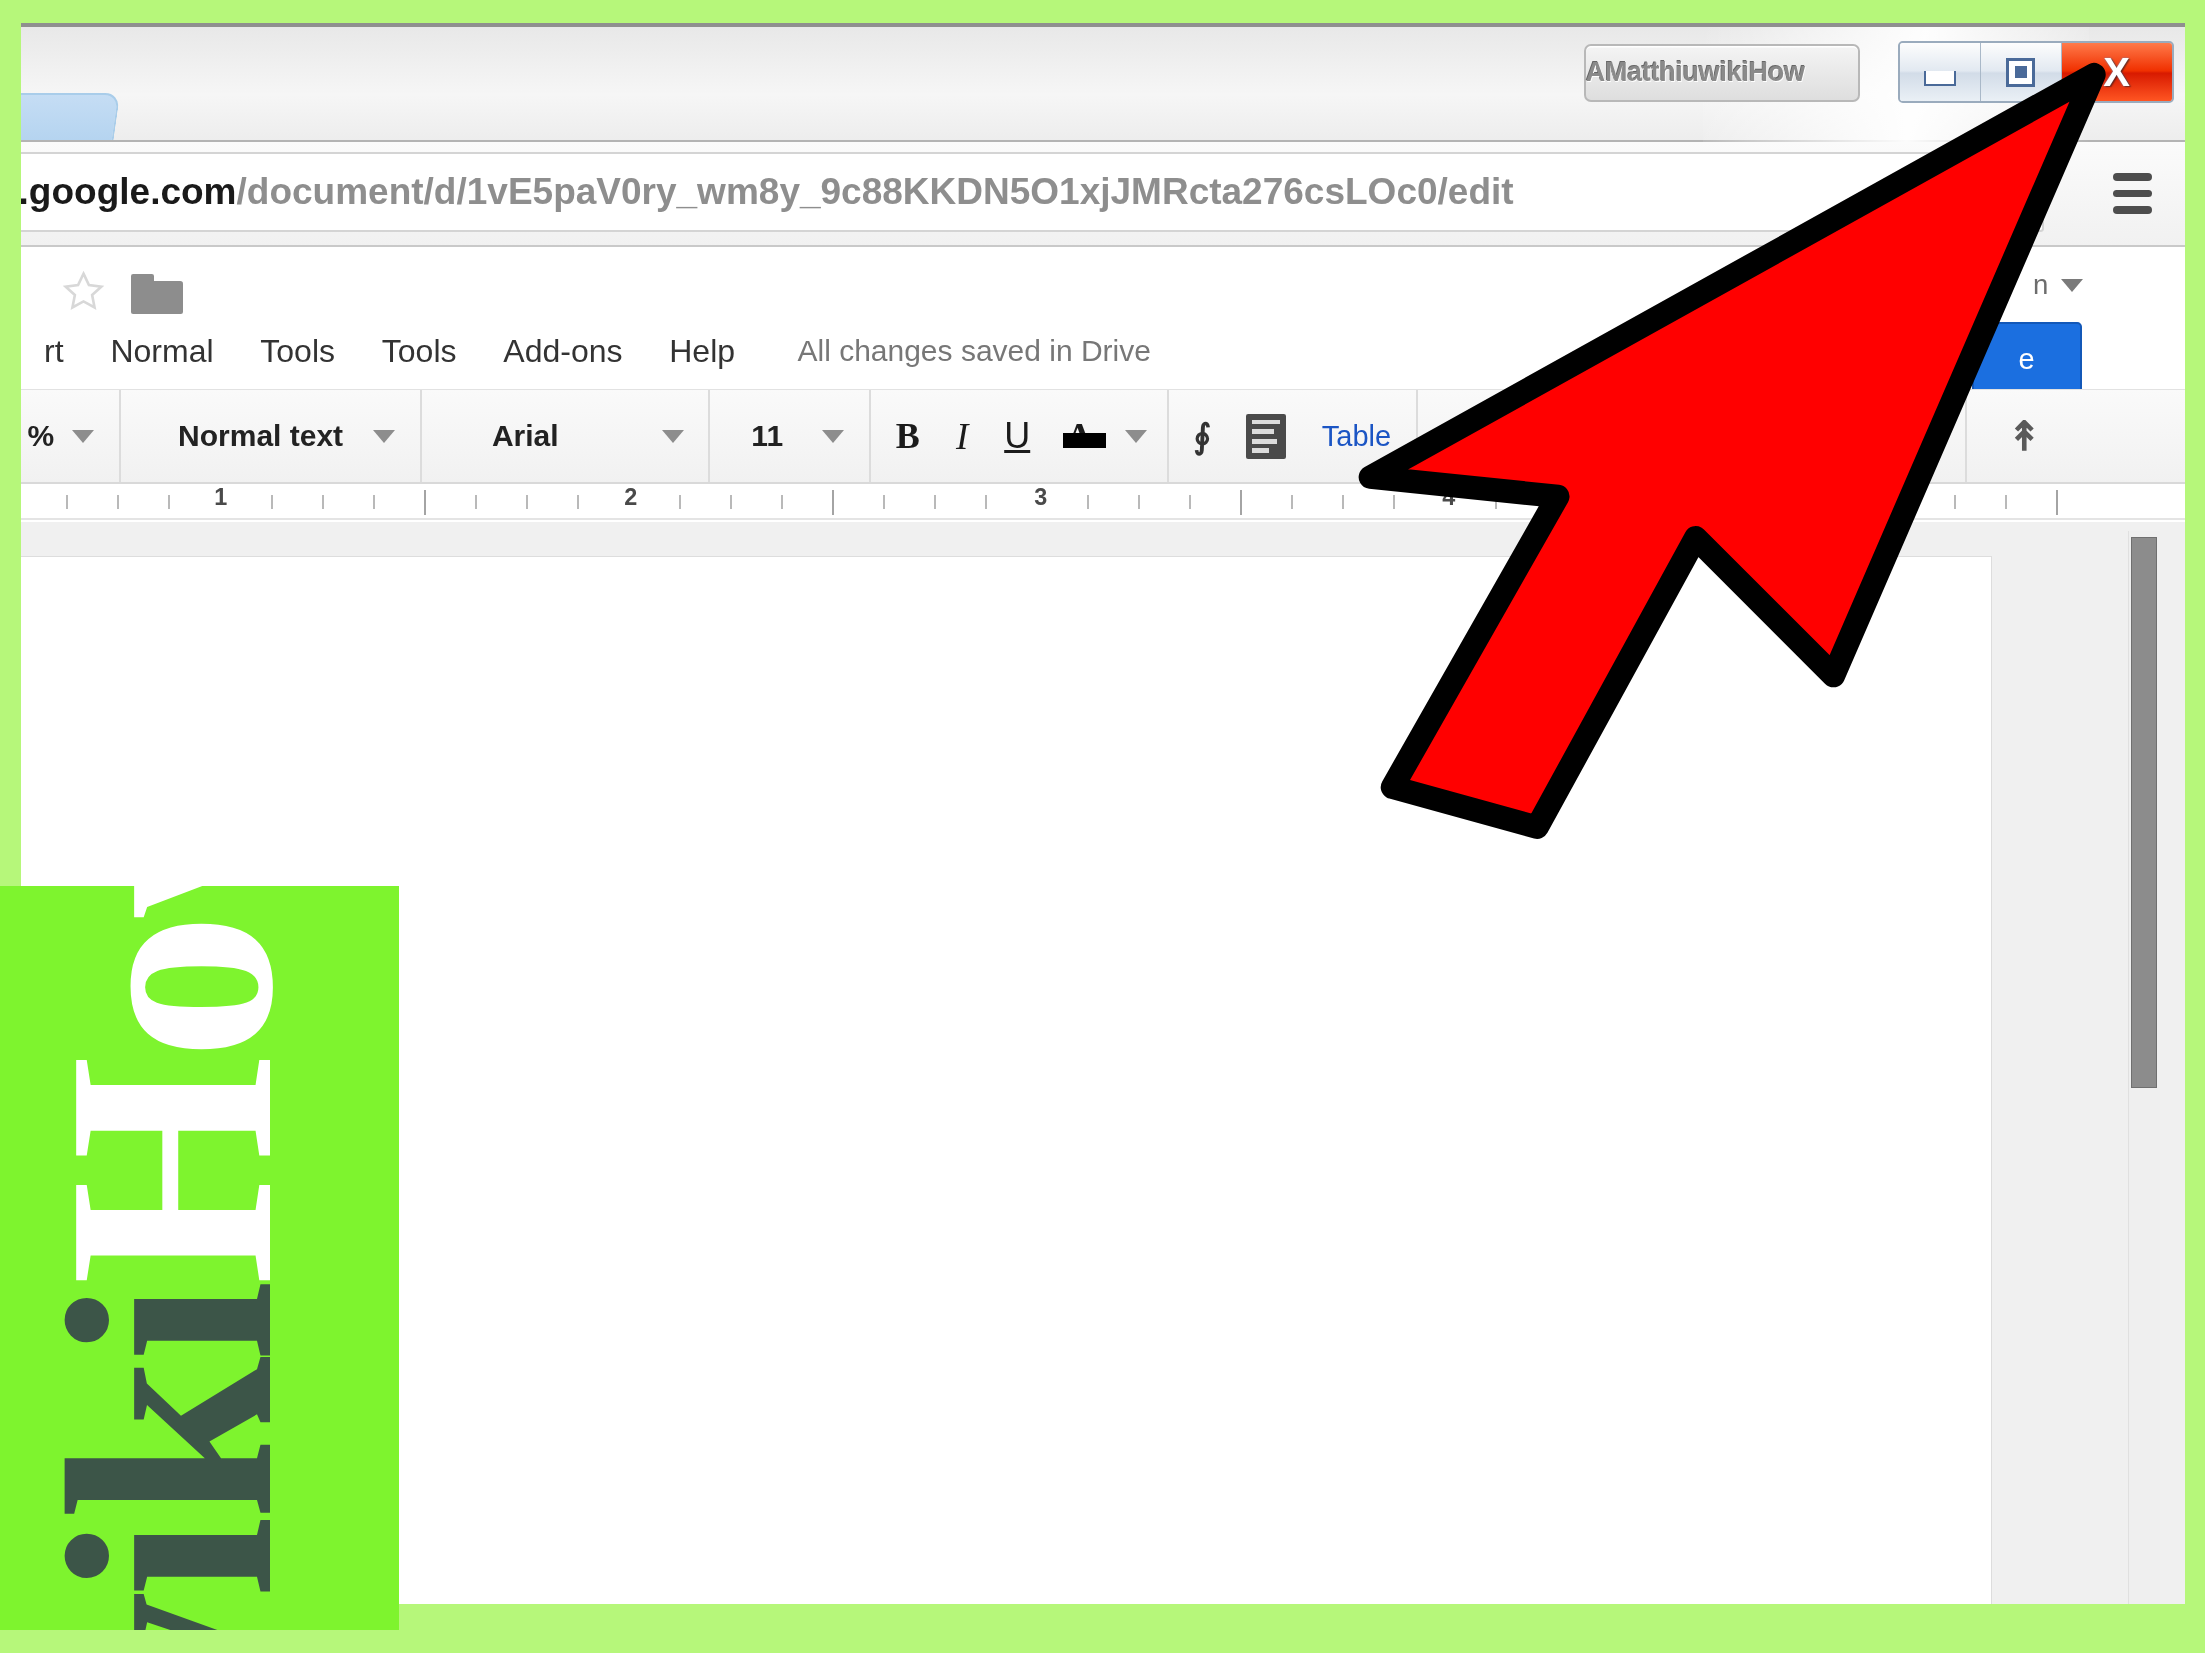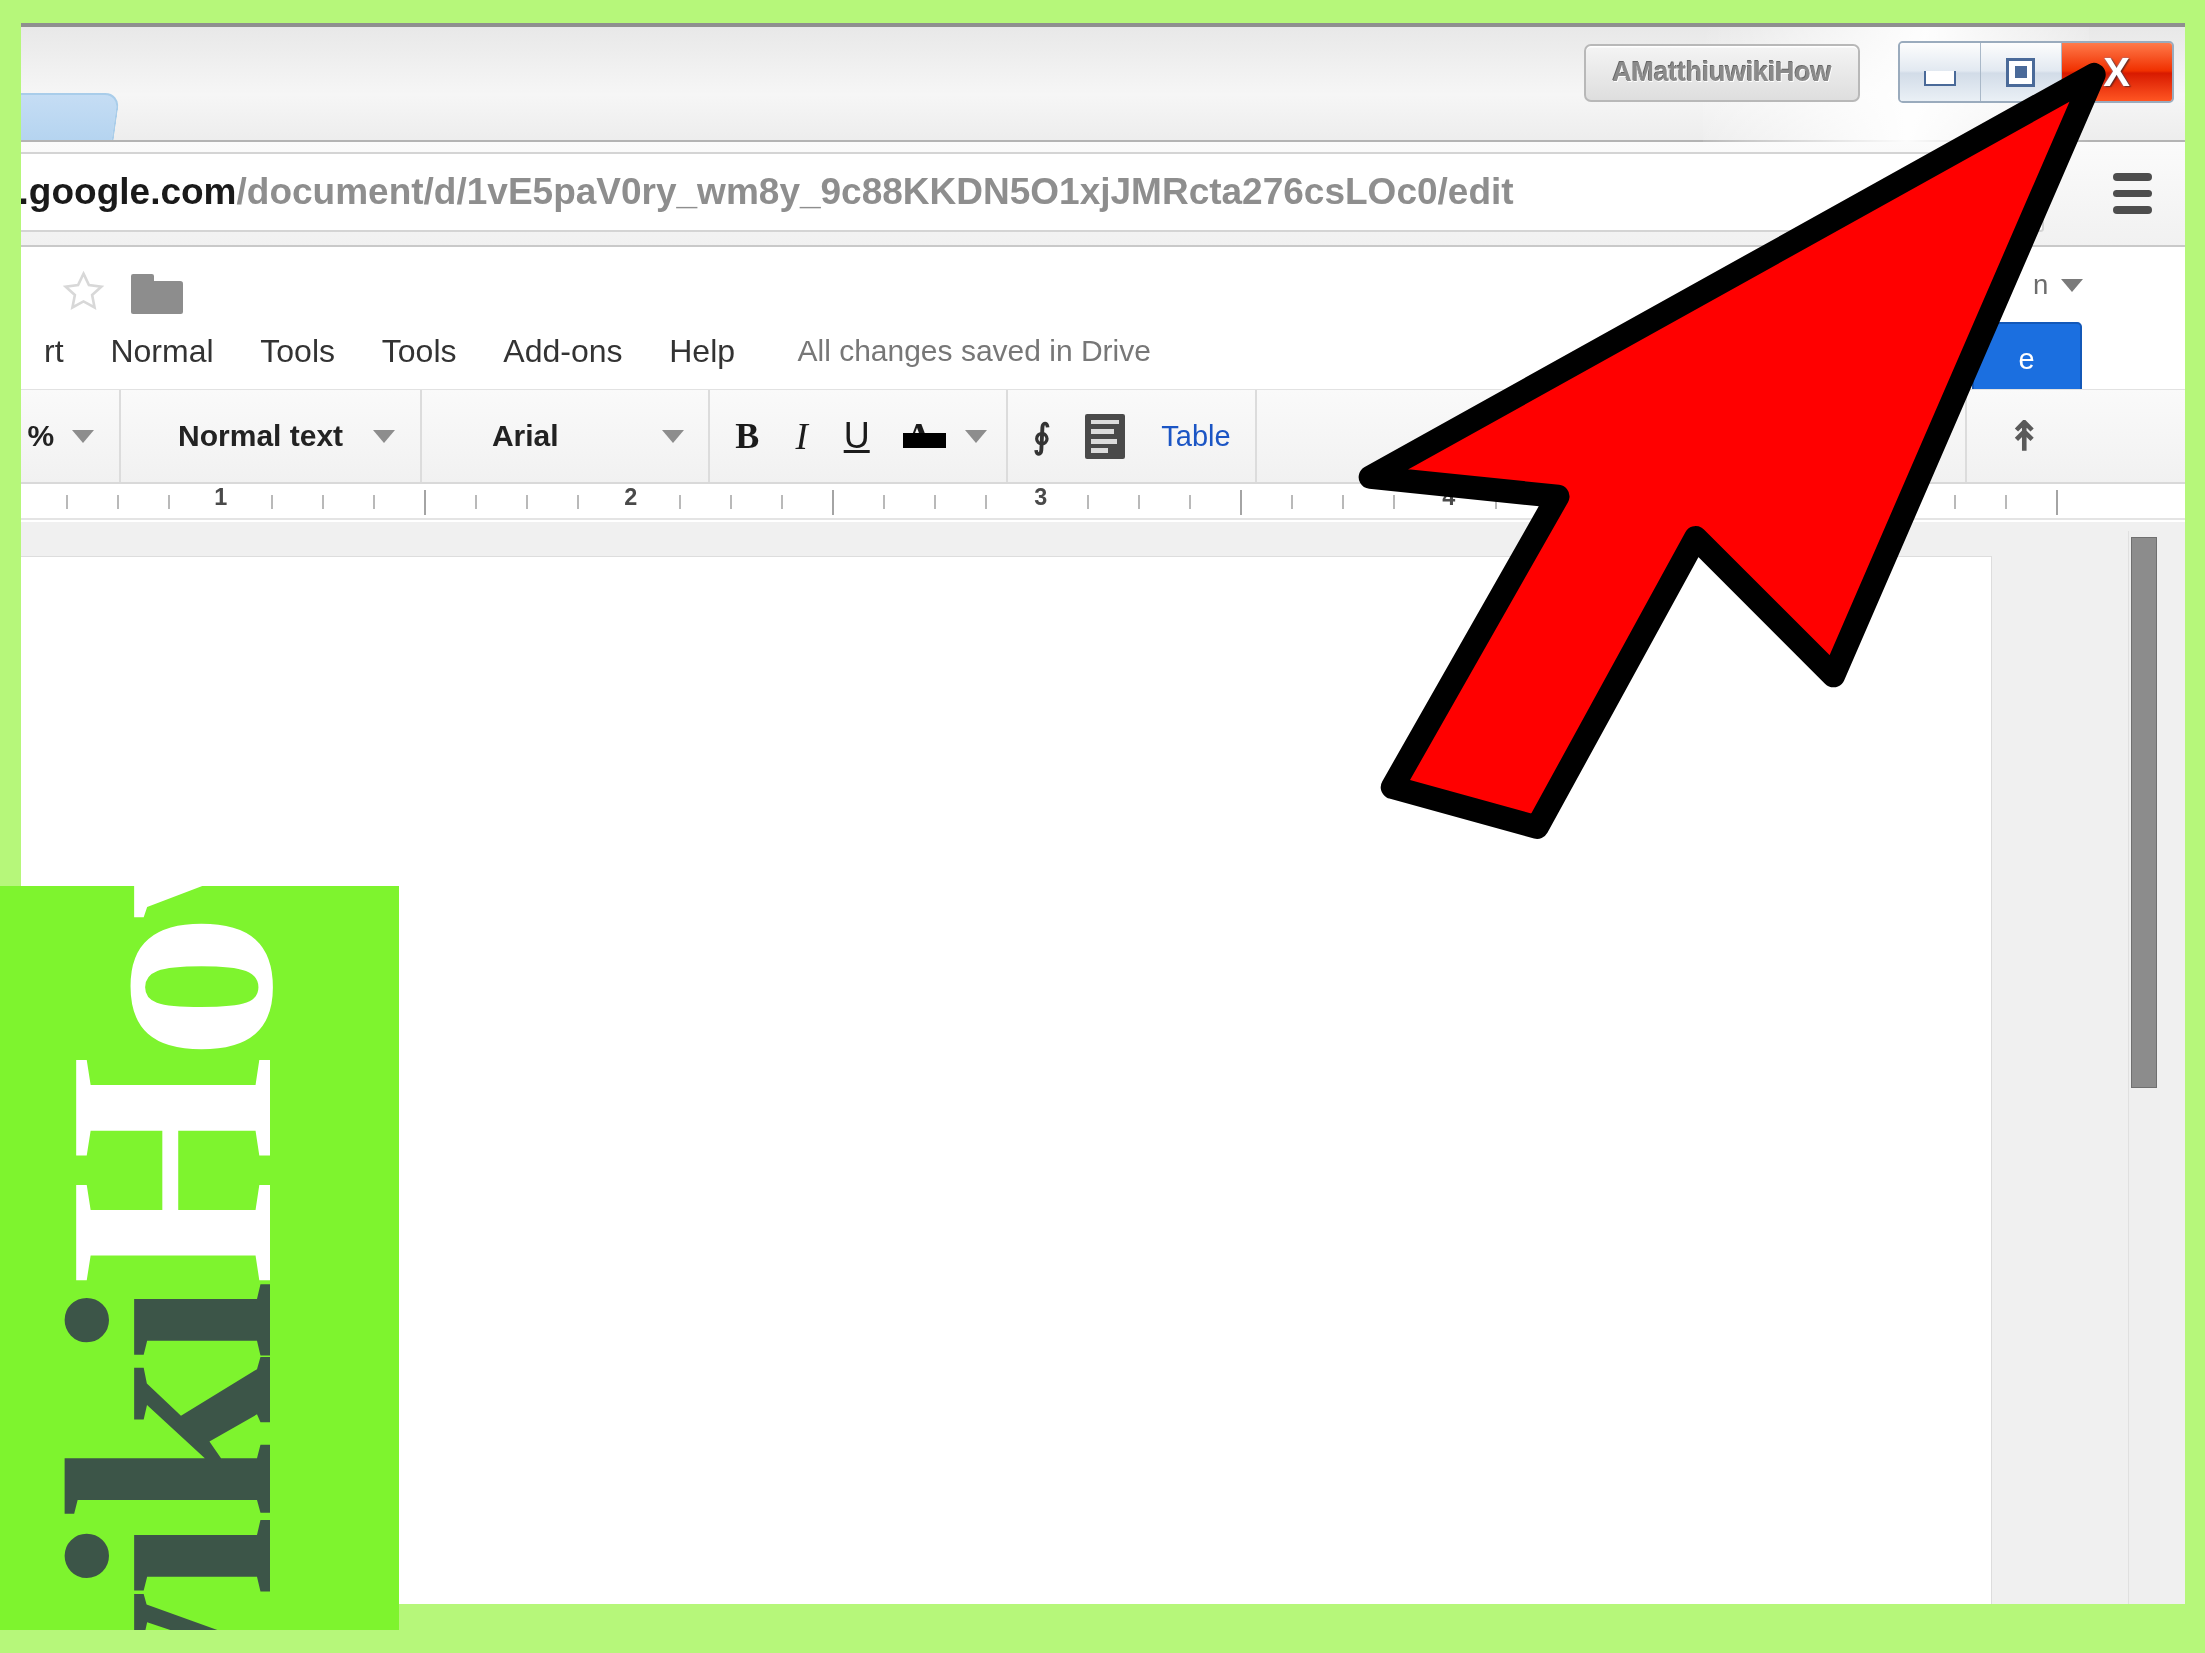--- a/index.html
+++ b/index.html
@@ -66,21 +66,21 @@
     left: 1563px;
     top: 16.5px;
     width: 276px;
     height: 58px;
     border: 2.1px solid #b8b8b8;
     border-radius: 6.9px;
     background: linear-gradient(#f4f4f4, #dedede);
     box-shadow: inset 0 1.4px 0 #ffffff;
     display: flex;
     align-items: center;
-    justify-content: center;
+    justify-content: flex-start;
   }
   #profile-chip span {
     font-size: 27px;
     font-weight: bold;
     color: #8a8a8a;
     text-shadow: 0.7px 0.7px 0 #ffffff, -0.7px -0.7px 0 #666;
     letter-spacing: -0.3px;
     white-space: nowrap;
   }
 
@@ -554,20 +554,24 @@
           <span class="tlabel">%</span>
           <span class="tcaret"></span>
         </div>
         <div class="tgroup">
           <span class="tlabel" style="margin-left:50px">Normal text</span>
           <span class="tcaret" style="margin-left:30px"></span>
         </div>
         <div class="tgroup">
           <span class="tlabel" style="margin-left:63px">Arial</span>
           <span class="tcaret" style="margin-left:103px"></span>
+        </div>
+        <div class="tgroup">
+          <span class="tlabel" style="margin-left:34px">11</span>
+          <span class="tcaret" style="margin-left:39px"></span>
         </div>
         <div class="tgroup">
           <span class="tbtn" id="btn-bold">B</span>
           <span class="tbtn" id="btn-italic">I</span>
           <span class="tbtn" id="btn-underline">U</span>
           <span class="tbtn" id="btn-textcolor">
             <span>A</span>
             <span class="swatch"></span>
           </span>
           <span class="tcaret" style="margin:0 12.4px"></span>

